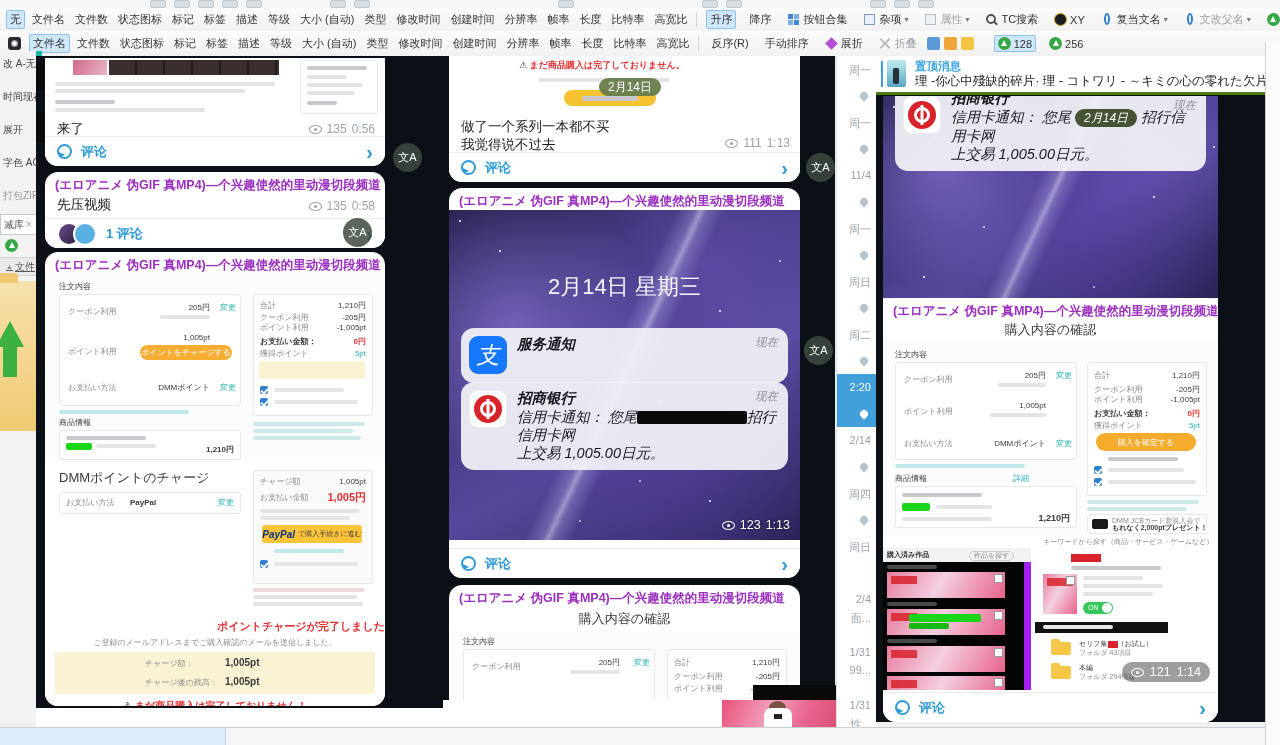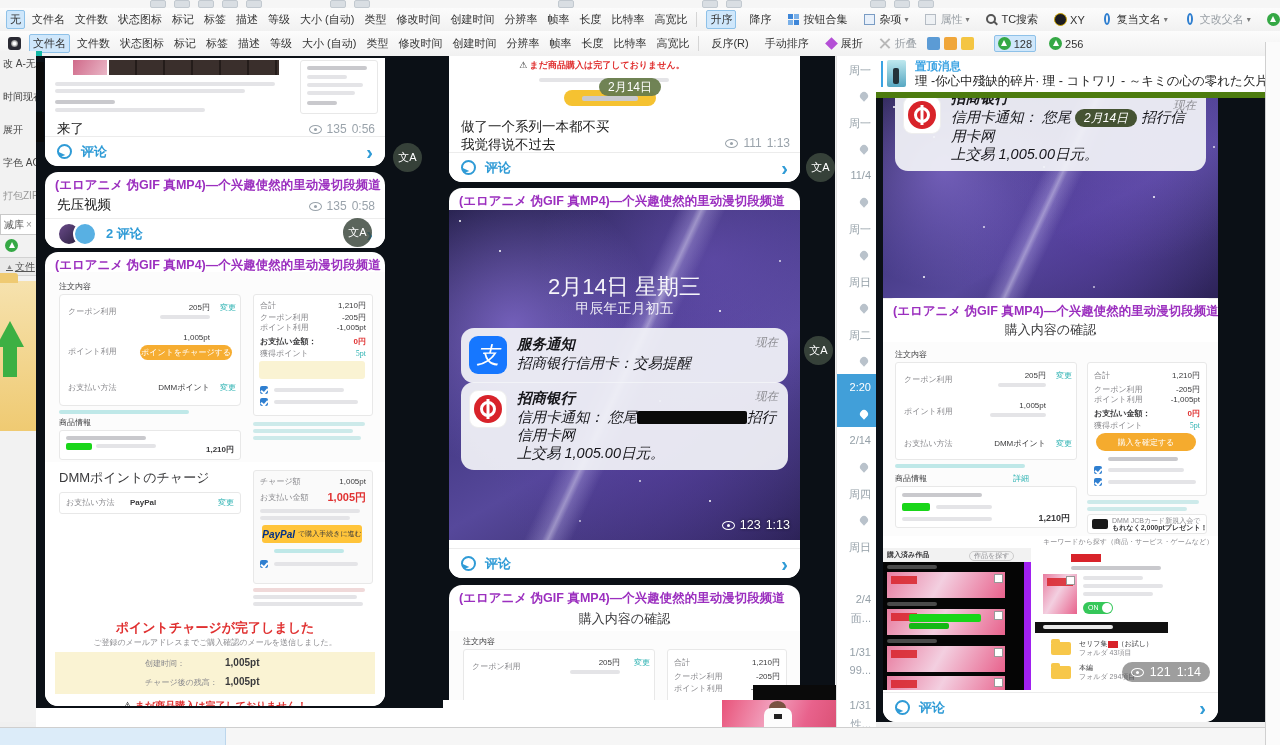--- a/index.html
+++ b/index.html
@@ -100,21 +100,21 @@
      font-size:12px;line-height:18px;}
   .eyewhite{position:absolute;color:#fff;font-size:12.5px;display:flex;gap:5px;align-items:center;text-shadow:0 0 3px rgba(0,0,0,.7);}
   .eyepill{position:absolute;background:rgba(0,0,0,.38);color:#fff;border-radius:11px;font-size:12.5px;
      padding:3px 9px;display:flex;gap:6px;align-items:center;}
   
   .shot{position:absolute;background:#fff;overflow:hidden;}
   .bar{position:absolute;background:#e4e4e7;border-radius:2px;height:4px;}
   .bar.d2{background:#c9c9cd;}
   .tl{position:absolute;font-size:8px;color:#555;white-space:nowrap;line-height:1.2;}
   .t7{font-size:7px;}
-  .g{color:#8a8a8e;} .d{color:#3a3a3c;} .teal{color:#2fb3b3;font-family:Liberation Serif, serif;} .red{color:#e03131;text-align:right;} .b{font-weight:bold;}
+  .g{color:#8a8a8e;} .d{color:#3a3a3c;} .teal{color:#2fb3b3;} .red{color:#e03131;text-align:right;} .b{font-weight:bold;}
   .pbox{position:absolute;border:1px solid #e8e8e8;background:#fff;border-radius:3px;}
   .obtn{position:absolute;background:#f6ad31;border-radius:10px;color:#fff;display:flex;align-items:center;justify-content:center;font-size:8px;}
   .ybox{position:absolute;background:#faf3d3;}
   .warn-tri::before{content:"⚠";}
   .ppbtn{position:absolute;background:#ffc43a;border-radius:3px;display:flex;align-items:center;justify-content:center;gap:3px;}
   .pp1{color:#003087;font-weight:bold;font-style:italic;font-size:10px;}
   .chk{display:inline-block;width:8px;height:8px;background:#2f7fd0;border-radius:2px;position:relative;vertical-align:middle;}
   .chk::after{content:"";position:absolute;left:2px;top:1px;width:3px;height:5px;border:solid #fff;border-width:0 2px 2px 0;transform:rotate(40deg);}
   .gbadge{position:absolute;background:#19d619;border-radius:2px;}
   .folder{position:absolute;width:20px;height:13px;background:#f7c74a;border-radius:2px;}
@@ -126,21 +126,21 @@
   .thumb::before{content:"";position:absolute;left:4px;top:4px;width:26px;height:8px;background:#d8232a;opacity:.85;}
   
   #chatstrip{position:absolute;left:836px;top:56px;width:39px;height:689px;background:#fff;
      border-left:1px solid #e3e3e3;z-index:3;overflow:hidden;}
   .chat-item{position:relative;height:53px;padding:7px 5px 0 0;text-align:right;color:#95a0a8;font-size:11px;box-sizing:border-box;}
   .chat-item.sel{background:#419fd9;color:#fff;}
   .cs{margin-top:6px;color:#98a2ab;}
   .pin{position:absolute;right:8px;bottom:9px;width:8px;height:8px;background:#b9c2cb;border-radius:50% 50% 50% 0;transform:rotate(-45deg);}
   .chat-item.sel .pin{background:#fff;}
   
-  #pinbar{position:absolute;left:0;top:0;right:0;height:36px;background:#fff;border-bottom:6px solid #4d7c0f;overflow:hidden;z-index:4;}
+  #pinbar{position:absolute;left:0;top:0;right:0;height:36px;background:#fff;border-bottom:3px solid #4d7c0f;overflow:hidden;z-index:4;}
   .pacc{position:absolute;left:6px;top:5px;width:2px;height:26px;background:#3aa3e3;}
   .pthumb{position:absolute;left:12px;top:4px;width:19px;height:27px;border-radius:2px;
      background:linear-gradient(#bfe9ef,#56a7c2);}
   .pthumb::after{content:"";position:absolute;left:6px;top:8px;width:6px;height:16px;background:#23323a;border-radius:2px;}
   .plabel{position:absolute;left:40px;top:3px;color:#3aa3e3;font-size:11.5px;font-weight:bold;}
   .ptext{position:absolute;left:40px;top:17px;font-size:12.5px;color:#232323;white-space:nowrap;}
   
   #behindbottom{position:absolute;left:36px;top:700px;width:800px;height:27px;background:#fff;border-bottom:1px solid #ddd;z-index:1;}
   #bottombar{position:absolute;left:0;top:727px;width:1280px;height:18px;background:#f6f6f6;border-top:1px solid #cfcfcf;z-index:4;}
   .bsel{position:absolute;left:0;top:0;width:225px;height:100%;background:#dcecf9;border-right:1px solid #bcd6ec;}
@@ -350,21 +350,21 @@
       <div class="meta" style="right:10px;top:27px;">
         <span class="eye"></span>
         <span>135</span>
         <span>0:58</span>
       </div>
       <div class="comments">
         <span class="avatars">
           <span class="av" style="background:linear-gradient(135deg,#6a4b8a,#2b2040);"></span>
           <span class="av" style="background:#58b0e3;margin-left:-8px;"></span>
         </span>
-        <span>2 评论</span>
+        <span>1 评论</span>
         <span class="chev"></span>
       </div>
     </div>
 
     <div class="card" style="left:9px;top:196px;width:340px;height:454px;">
       <div class="card-title">(エロアニメ 伪GIF 真MP4)—个兴趣使然的里动漫切段频道</div>
       <div class="shot" style="left:0;top:20px;right:0;height:190px;background:#fcfcfc;">
         <div class="tl d" style="left:14px;top:10px;">注文内容</div>
         <div class="pbox" style="left:14px;top:22px;width:180px;height:110px;border-radius:4px;">
           <div class="tl g" style="left:8px;top:12px;">クーポン利用</div>
@@ -427,24 +427,24 @@
             <span class="pp1">PayPal</span>
             <span class="t7 d">で購入手続きに進む</span>
           </div>
           <div class="bar teal" style="left:20px;top:78px;width:70px;background:#bfe8e8;"></div>
           <div class="tl d" style="left:6px;top:88px;"><span class="chk"></span></div>
           <div class="bar" style="left:20px;top:91px;width:84px;"></div>
         </div>
         <div class="bar" style="left:208px;top:126px;width:112px;background:#f0d9d9;"></div>
         <div class="bar" style="left:208px;top:133px;width:104px;background:#e4e4e7;"></div>
         <div class="bar" style="left:208px;top:140px;width:110px;background:#e4e4e7;"></div>
-        <div class="tl red b" style="left:0;right:0;top:158px;text-align:center;font-size:13px;">ポイントチャージが完了しました</div>
+        <div class="tl red b" style="left:0;right:0;top:158px;text-align:right;font-size:11px;">ポイントチャージが完了しました</div>
         <div class="tl g" style="left:0;right:0;top:176px;text-align:center;">ご登録のメールアドレスまでご購入確認のメールを送信しました。</div>
         <div class="ybox" style="left:10px;top:190px;right:10px;height:42px;">
-          <div class="tl g" style="left:90px;top:7px;">创建时间：</div>
+          <div class="tl g" style="left:90px;top:7px;">チャージ額：</div>
           <div class="tl d b" style="left:170px;top:5px;font-size:10px;">1,005pt</div>
           <div class="tl g" style="left:90px;top:26px;">チャージ後の残高：</div>
           <div class="tl d b" style="left:170px;top:24px;font-size:10px;">1,005pt</div>
         </div>
         <div class="tl red b" style="left:0;right:0;top:238px;text-align:center;font-size:10px;">
           <span class="warn-tri" style="color:#222;"></span>
           <span>まだ商品購入は完了しておりません！</span>
         </div>
       </div>
     </div>
@@ -482,27 +482,25 @@
         <span class="chev"></span>
       </div>
     </div>
 
     <div class="card" style="left:6px;top:132px;width:351px;height:390px;">
       <div class="card-title">(エロアニメ 伪GIF 真MP4)—个兴趣使然的里动漫切段频道</div>
       <div class="galaxy" style="top:22px;height:330px;">
         <div class="stars"></div>
         <div class="streak"></div>
         <div class="gdate" style="top:62px;">2月14日 星期三</div>
-        <div class="glunar" style="top:90px;">甲辰年正月初五</div>
         <div class="notif" style="top:118px;">
           <div class="nicon alipay">
               <span>支</span>
             </div>
           <div class="ntitle">服务通知</div>
-          <div class="nbody">招商银行信用卡：交易提醒</div>
           <div class="nwhen">现在</div>
         </div>
         <div class="notif" style="top:172px;">
           <div class="nicon cmb">
               <span class="cmbc"></span>
             </div>
           <div class="ntitle">招商银行</div>
           <div class="nbody">
             <span>信用卡通知： 您尾</span><span class="redact"></span><span>招行信用卡网</span>
             <div>上交易 1,005.00日元。</div>

